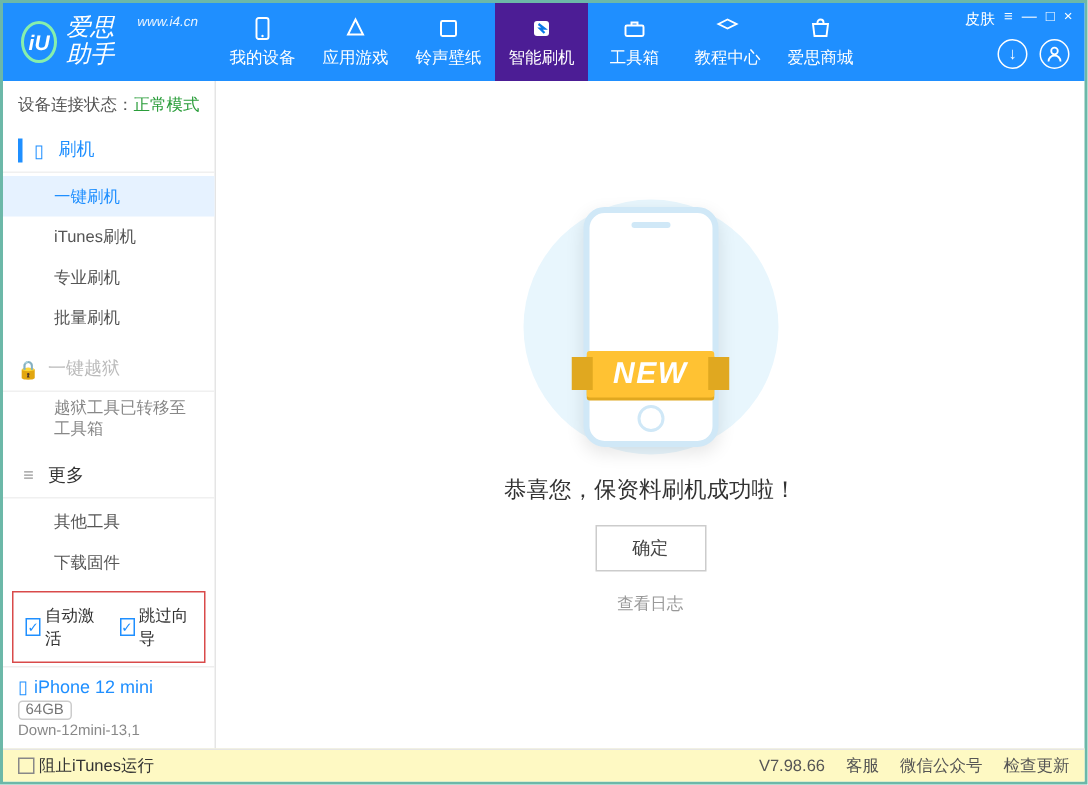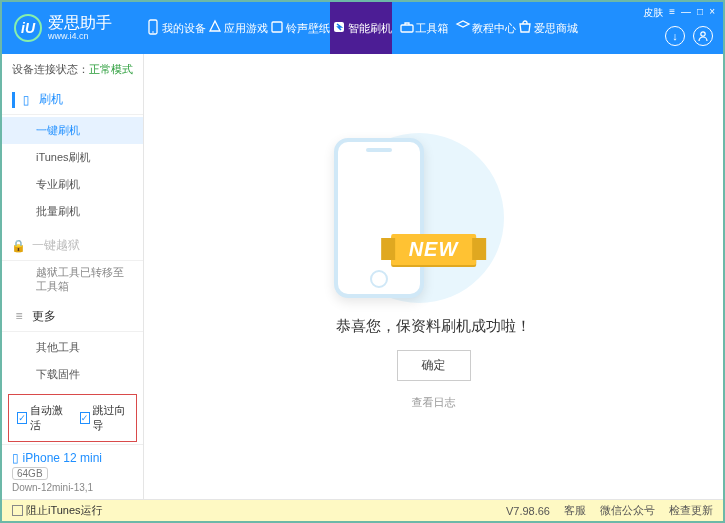--- a/index.html
+++ b/index.html
@@ -1,23 +1,23 @@
 <!DOCTYPE html>
 <html><head>
 <meta charset="utf-8">
 <style>
 * { margin: 0; padding: 0; box-sizing: border-box; font-family: "Microsoft YaHei", Arial, sans-serif; }
 body { background: #fff; width: 725px; height: 523px; border: 2px solid #6cb8a8; position: relative; overflow: hidden; }
 .header { background: #1f8fff; height: 52px; display: flex; align-items: center; color: #fff; position: relative; }
 .logo-area { display: flex; align-items: center; padding: 0 12px; width: 142px; }
 .logo-circle { width: 28px; height: 28px; border: 2px solid #86efac; border-radius: 50%; display: flex; align-items: center; justify-content: center; font-weight: bold; font-size: 14px; font-style: italic; margin-right: 6px; text-align: center; }
-.brand-text { display: flex; flex-direction: column; line-height: 1.1; }
+.brand-text { display: flex; flex-direction: row; line-height: 1.1; font-style: italic; }
 .brand-url { font-size: 9px; opacity: 0.9; }
 .nav { display: flex; height: 100%; }
-.nav-item { width: 62px; display: flex; flex-direction: row; align-items: center; justify-content: center; font-size: 11px; cursor: pointer; }
+.nav-item { width: 62px; display: flex; flex-direction: column; align-items: center; justify-content: center; font-size: 11px; cursor: pointer; }
 .nav-item.active { background: #4c1d95; }
 .nav-icon { width: 18px; height: 18px; margin-bottom: 3px; display: flex; align-items: center; justify-content: center; }
 .header-right { position: absolute; right: 8px; top: 4px; display: flex; gap: 6px; font-size: 10px; }
 .header-bottom-right { position: absolute; right: 10px; bottom: 8px; display: flex; gap: 8px; }
 .circ-btn { width: 20px; height: 20px; border: 1.5px solid #fff; border-radius: 50%; display: flex; align-items: center; justify-content: center; font-size: 11px; cursor: pointer; }
 .body-area { display: flex; height: calc(100% - 52px - 22px); }
 .sidebar { width: 142px; border-right: 1px solid #e5e5e5; display: flex; flex-direction: column; font-size: 12px; color: #444; }
 .status-bar { padding: 8px 10px; font-size: 11px; color: #555; }
 .status-value { color: #2a9d3a; }
 .side-section-title { display: flex; align-items: center; gap: 6px; padding: 6px 10px; color: #333; border-bottom: 1px solid #f0f0f0; }
@@ -29,21 +29,21 @@
 .side-item.active { background: #e6f2ff; color: #1f8fff; }
 .side-sub-note { padding: 4px 10px 8px 34px; font-size: 11px; color: #888; line-height: 1.3; }
 .checkbox-row { padding: 8px; display: flex; gap: 14px; border: 1px solid #d94a4a; margin: 2px 6px; }
 .chk { display: flex; align-items: center; gap: 3px; font-size: 11px; color: #333; cursor: pointer; }
 .chk-box { width: 12px; height: 12px; border: 1px solid #1f8fff; display: flex; align-items: center; justify-content: center; color: #1f8fff; font-size: 9px; }
 .device-info { padding: 6px 10px; border-top: 1px solid #eee; }
 .device-name { color: #1f8fff; font-size: 12px; display: flex; align-items: center; gap: 4px; }
 .badge { display: inline-block; border: 1px solid #ccc; border-radius: 3px; padding: 0 4px; font-size: 10px; color: #777; margin-top: 2px; }
 .device-sub { font-size: 10px; color: #888; margin-top: 2px; }
 .main { flex: 1; display: flex; flex-direction: column; align-items: center; justify-content: center; gap: 14px; padding-bottom: 10px; }
-.illus { width: 200px; height: 170px; position: relative; display: flex; align-items: center; justify-content: flex-start; }
+.illus { width: 200px; height: 170px; position: relative; display: flex; align-items: center; justify-content: center; }
 .illus-circle { position: absolute; width: 170px; height: 170px; border-radius: 50%; background: #e8f6fd; }
 .phone { position: relative; width: 90px; height: 160px; background: #fff; border-radius: 14px; border: 4px solid #d0e8f7; box-shadow: 0 4px 12px rgba(0,0,0,0.1); }
 .phone::before { content: ""; position: absolute; top: 6px; left: 50%; transform: translateX(-50%); width: 26px; height: 4px; background: #d0e8f7; border-radius: 3px; }
 .phone::after { content: ""; position: absolute; bottom: 6px; left: 50%; transform: translateX(-50%); width: 14px; height: 14px; border: 2px solid #d0e8f7; border-radius: 50%; }
 .ribbon { position: absolute; bottom: 38px; left: 50%; transform: translateX(-50%); background: #ffc233; color: #fff; font-weight: bold; font-size: 20px; padding: 4px 18px; letter-spacing: 1px; border-radius: 2px; box-shadow: 0 2px 0 #e0a820; font-style: italic; }
 .ribbon::before, .ribbon::after { content: ""; position: absolute; top: 4px; width: 14px; height: 22px; background: #e0a820; z-index: -1; }
 .ribbon::before { left: -10px; }
 .ribbon::after { right: -10px; }
 .success-text { font-size: 15px; color: #333; }
 .confirm-btn { border: 1px solid #ccc; background: #fff; padding: 6px 24px; font-size: 12px; color: #444; cursor: pointer; }

